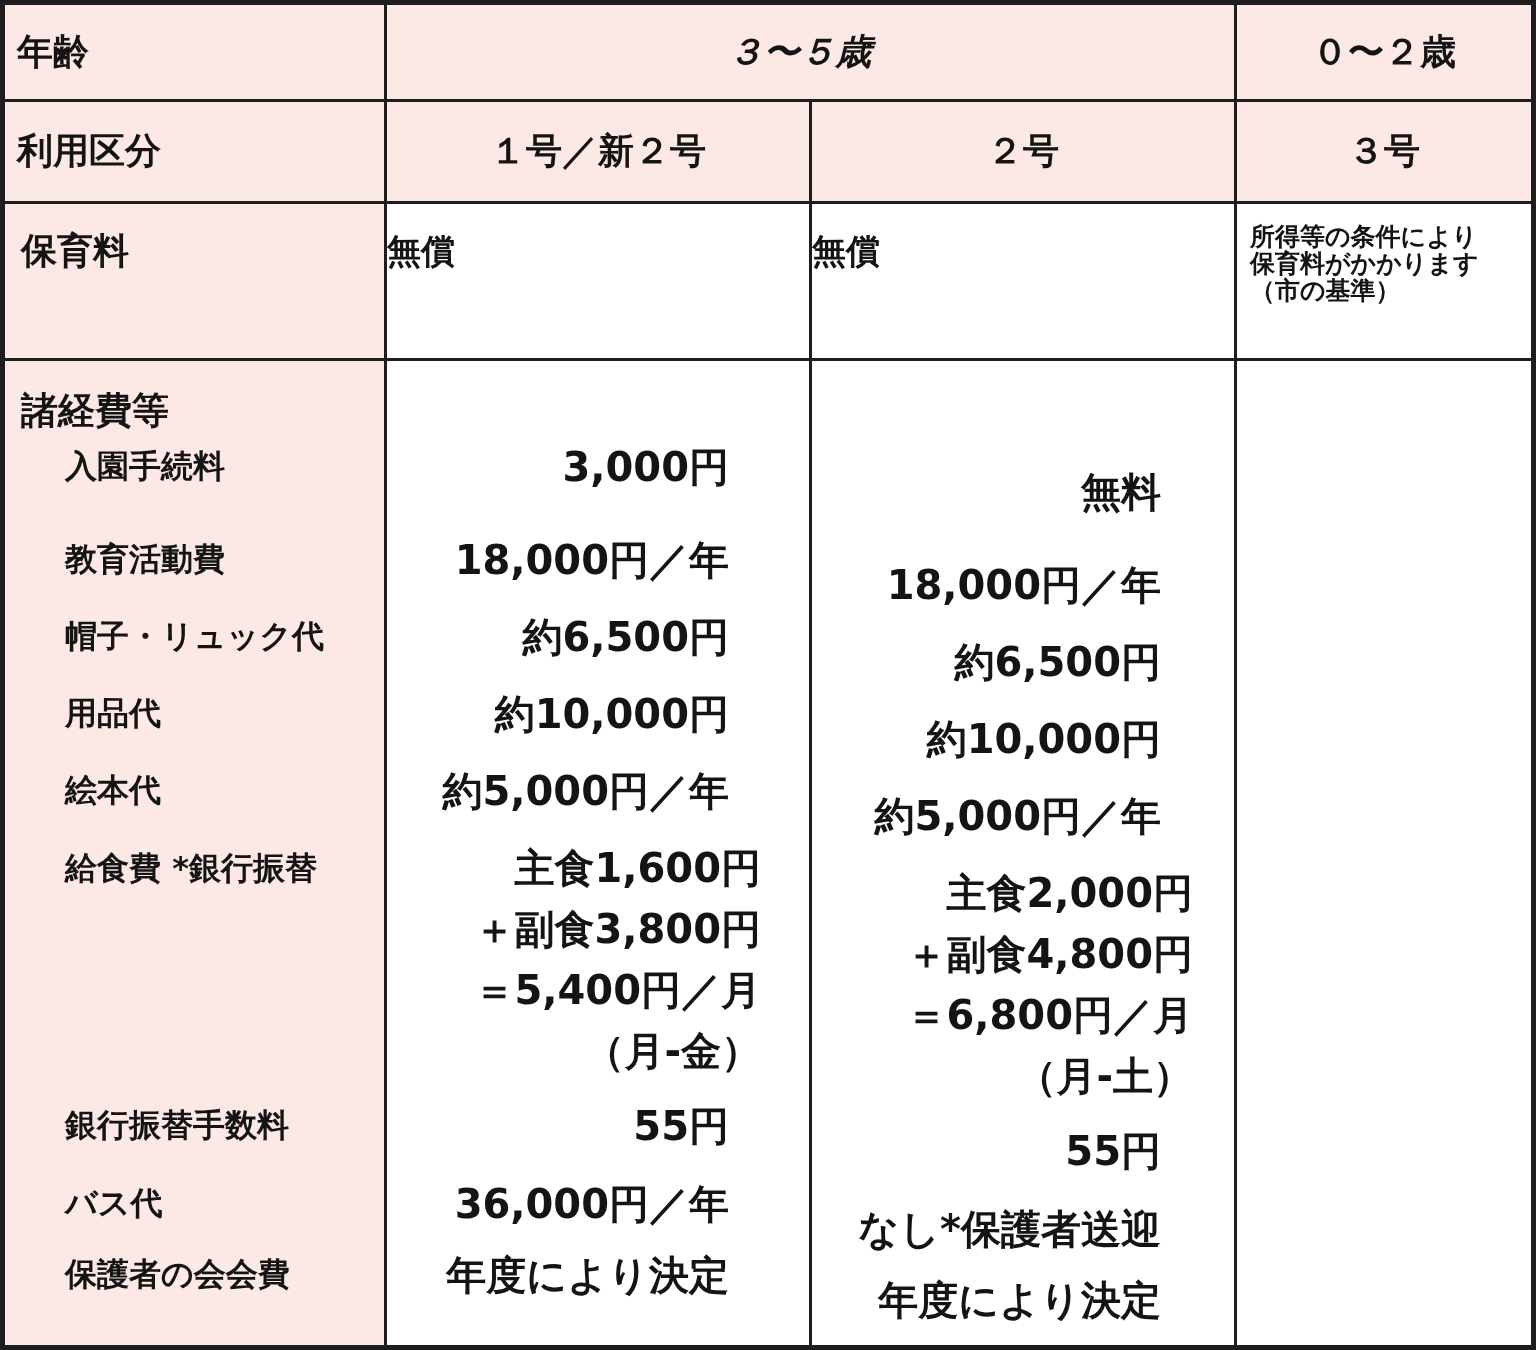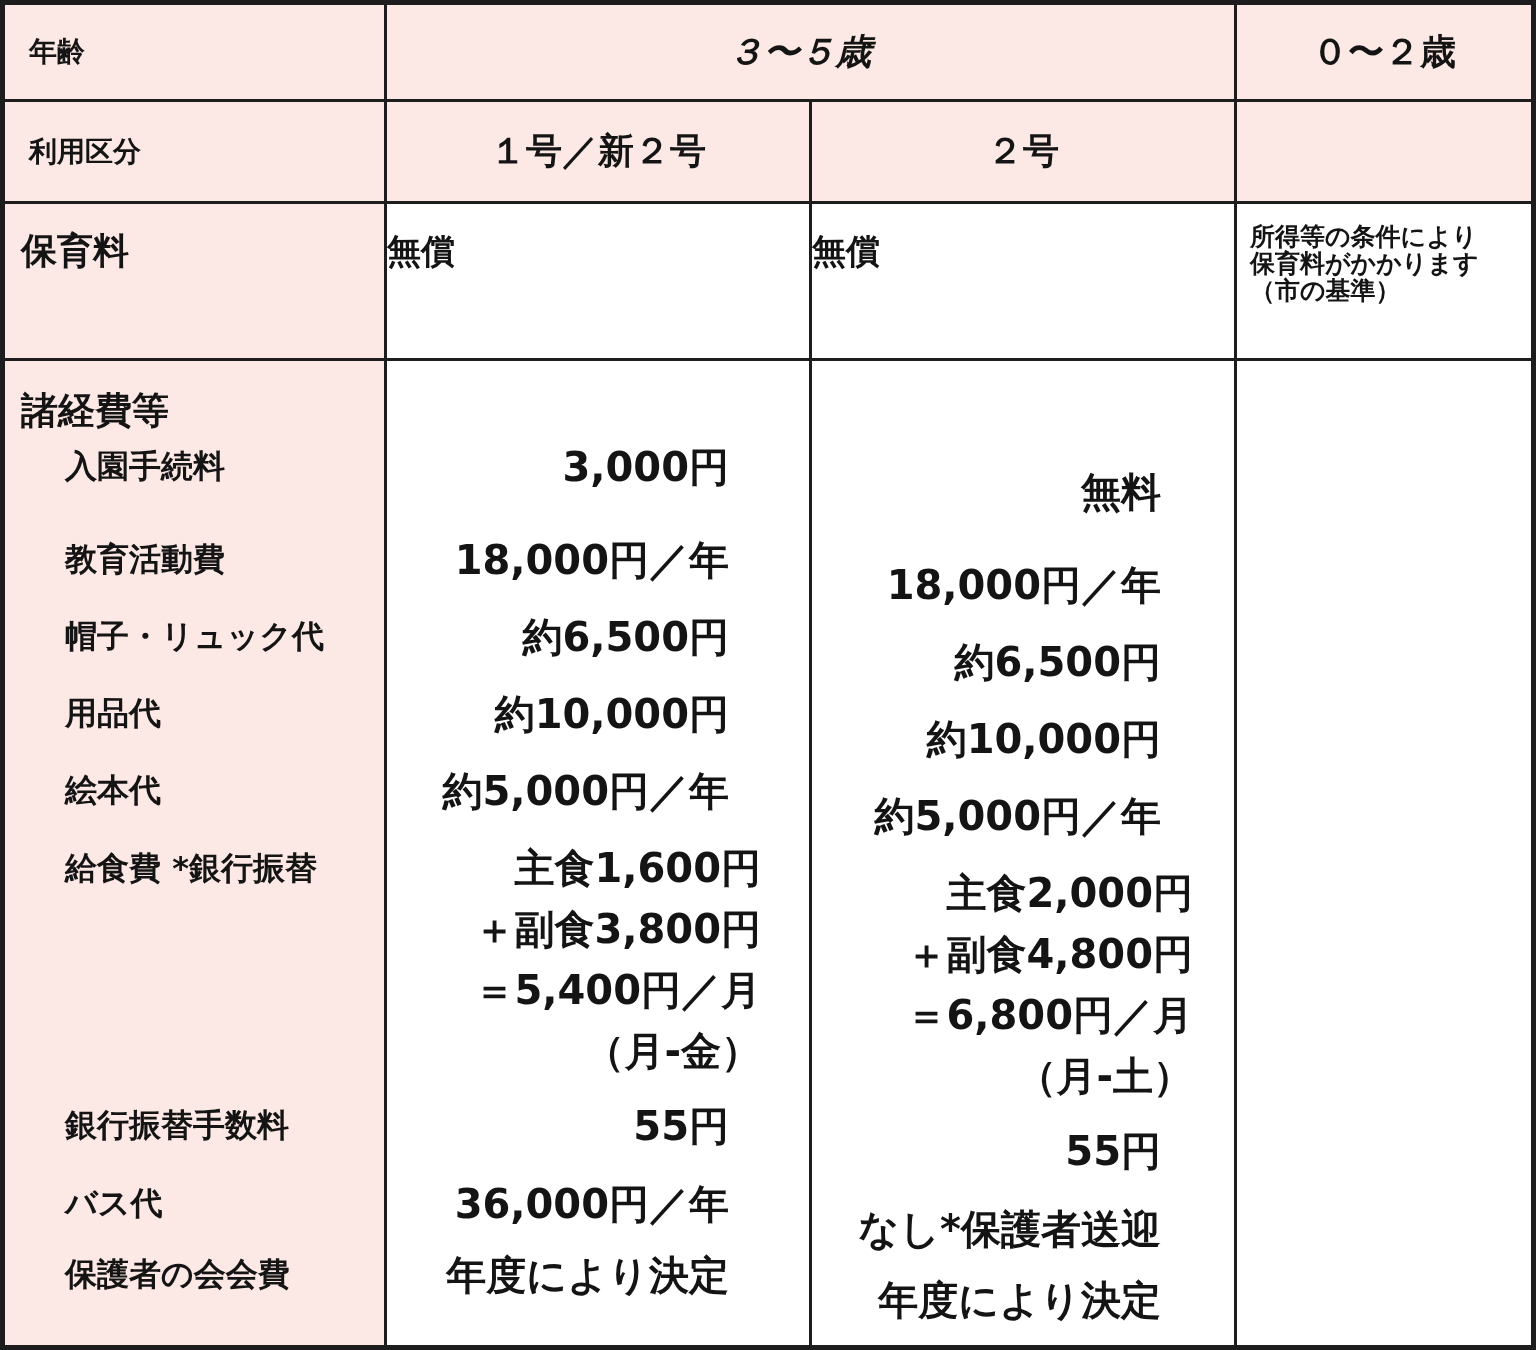--- a/index.html
+++ b/index.html
@@ -32,21 +32,21 @@
   .hline2{top:196px;}
   .hline3{top:353px;}
   .vline{width:3px;background:var(--line);}
   .vline1{left:379px;top:0;height:1340px;}
   .vline2{left:804px;top:94px;height:1246px;}
   .vline3{left:1229px;top:0;height:1340px;}
   
   .cell{display:flex;align-items:center;}
   .r1{top:0;height:94px;}
   .r2{top:97px;height:99px;}
-  .head-left{left:24px;width:360px;font-size:28px;}
+  .head-left{left:12px;width:360px;font-size:36px;}
   .c2c3{left:371px;width:847px;justify-content:center;font-style:italic;}
   .c2{left:382px;width:422px;justify-content:center;}
   .c3{left:807px;width:422px;justify-content:center;}
   .c4{left:1232px;width:294px;justify-content:center;}
   .head-mid{font-size:36px;}
   
   .tuition-label{left:16px;top:222px;font-size:36px;}
   .muzyo{top:224px;font-size:34px;text-align:left;}
   .muzyo1{left:382px;width:422px;}
   .muzyo2{left:807px;width:422px;}
@@ -91,20 +91,21 @@
   <div class="abs vline vline2"></div>
   <div class="abs vline vline3"></div>
 
   <div class="abs cell r1 head-left">年齢</div>
   <div class="abs cell r1 c2c3 head-mid">３〜５歳</div>
   <div class="abs cell r1 c4 head-mid">０〜２歳</div>
 
   <div class="abs cell r2 head-left">利用区分</div>
   <div class="abs cell r2 c2 head-mid">１号／新２号</div>
   <div class="abs cell r2 c3 head-mid">２号</div>
+  <div class="abs cell r2 c4 head-mid">３号</div>
 
   <div class="abs tuition-label">保育料</div>
   <div class="abs muzyo muzyo1">無償</div>
   <div class="abs muzyo muzyo2">無償</div>
   <div class="abs tuition-note">所得等の条件により
 保育料がかかります
 （市の基準）</div>
 
   <div class="abs exp-header">諸経費等</div>
 

